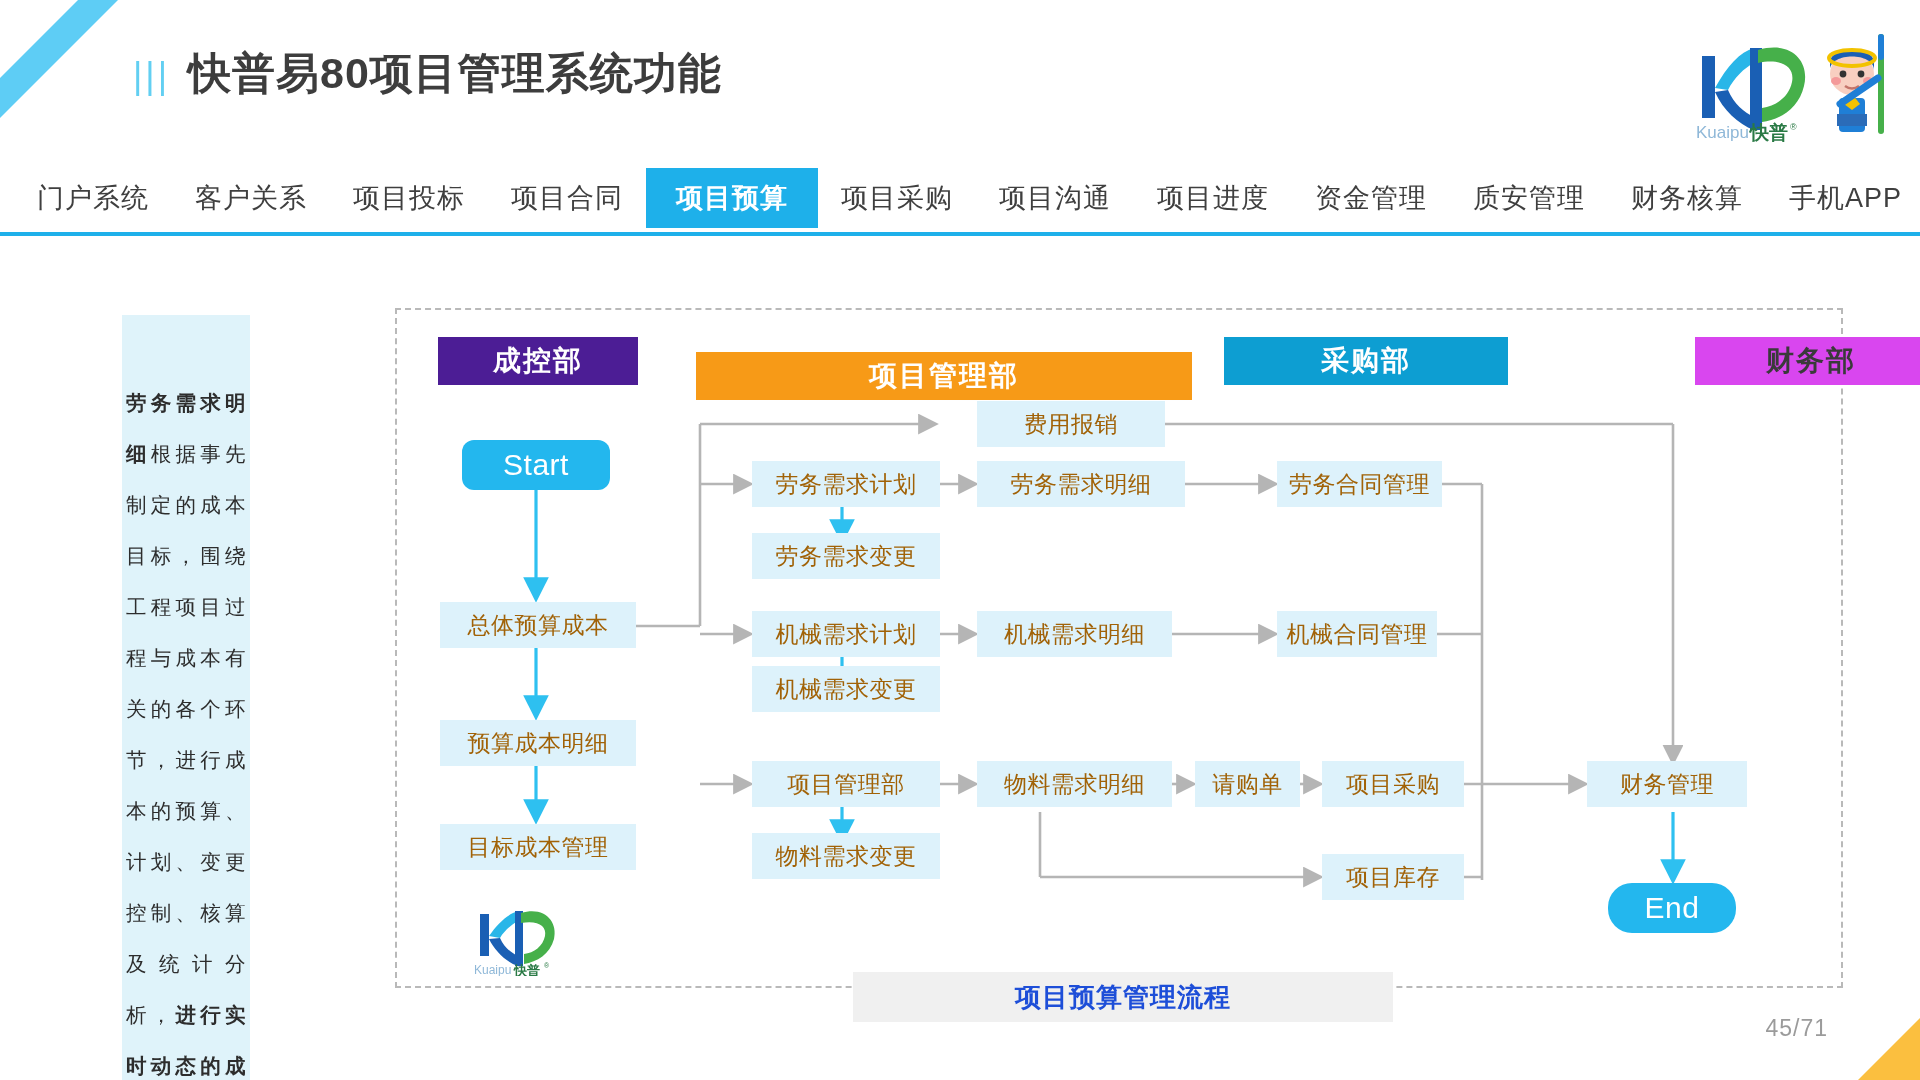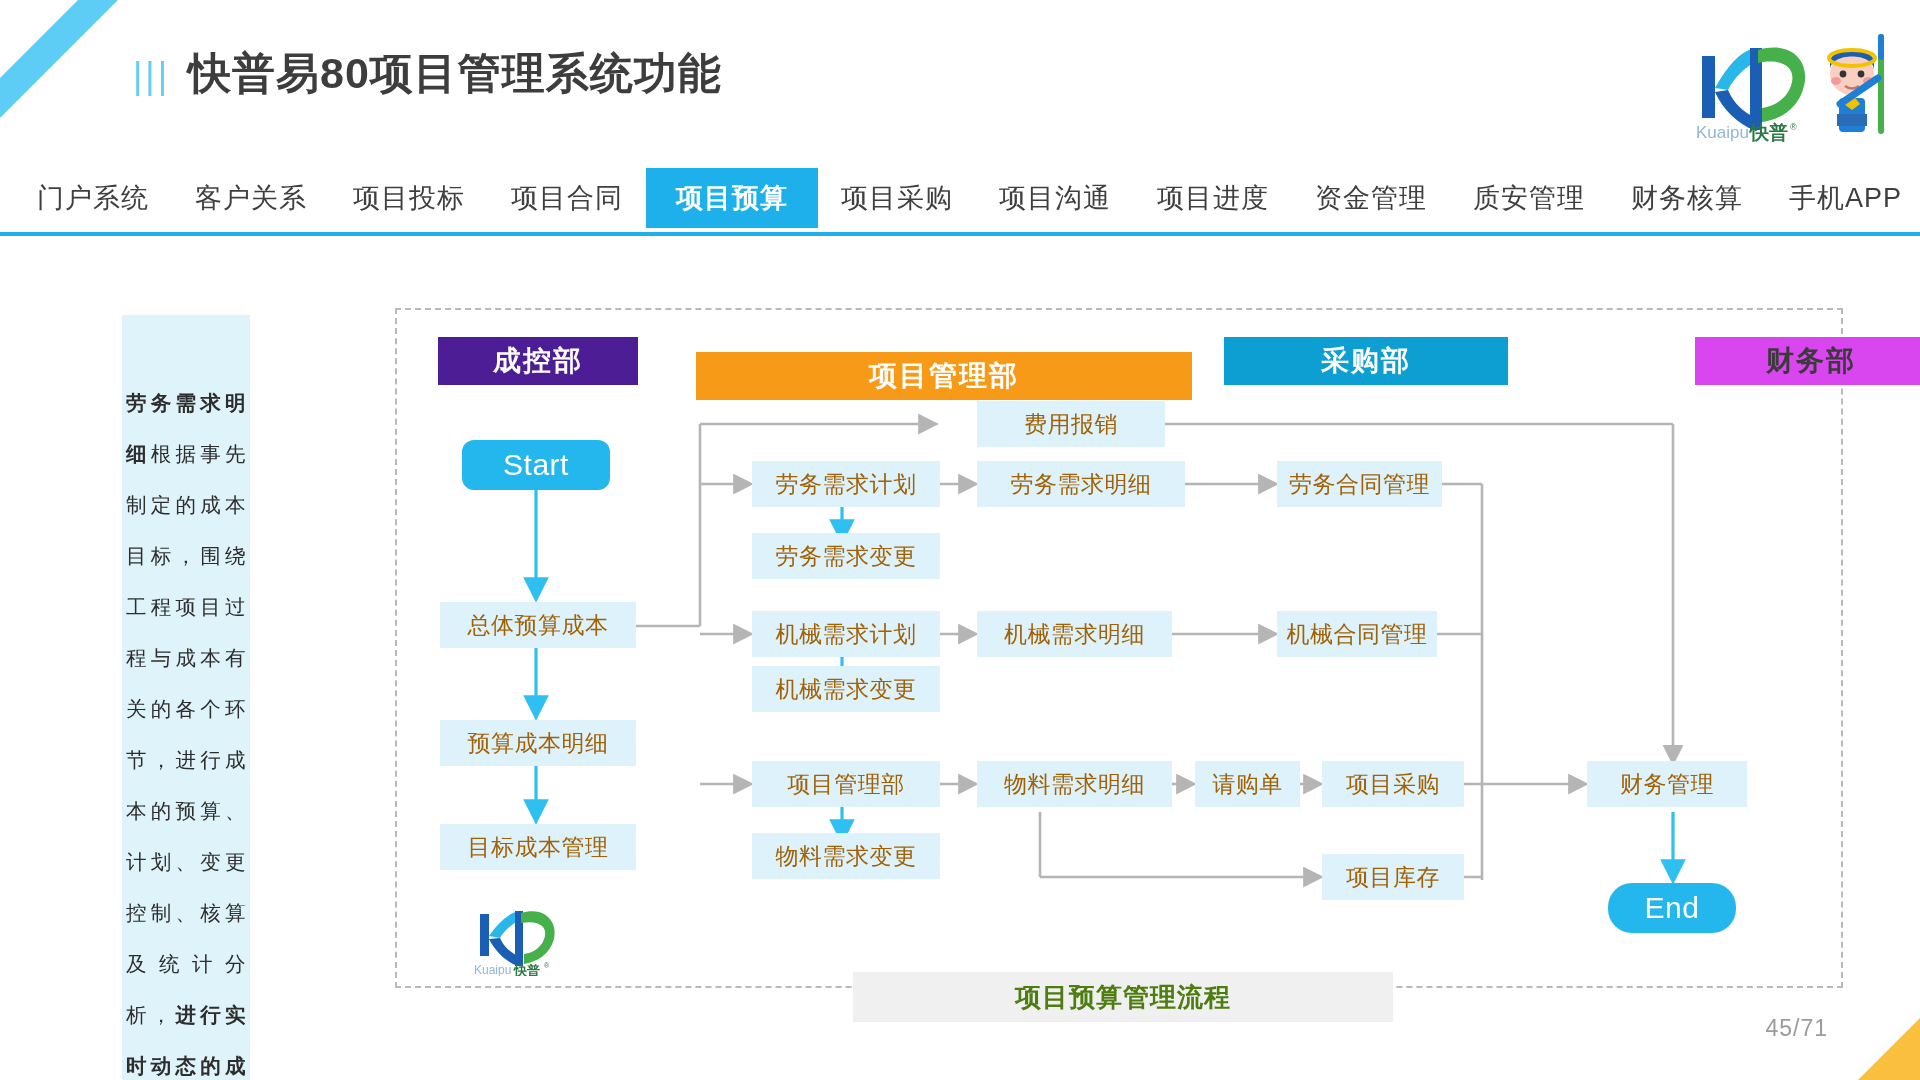--- a/index.html
+++ b/index.html
@@ -134,21 +134,21 @@
 
   
   .wm-logo { position: absolute; left: 468px; top: 898px; width: 140px; height: 78px; }
 
   
   .caption {
     position: absolute; left: 853px; top: 972px;
     width: 540px; height: 50px;
     background: #f0f0f0;
     display: flex; align-items: center; justify-content: center;
-    font-size: 26px; font-weight: bold; color: #4d7c0f;
+    font-size: 26px; font-weight: bold; color: #1d4ed8;
     letter-spacing: 1px;
   }
 
   
   .page-num {
     position: absolute; right: 92px; bottom: 38px;
     font-size: 23px; color: #9b9b9b; letter-spacing: 1px;
   }
 </style>
 </head>

